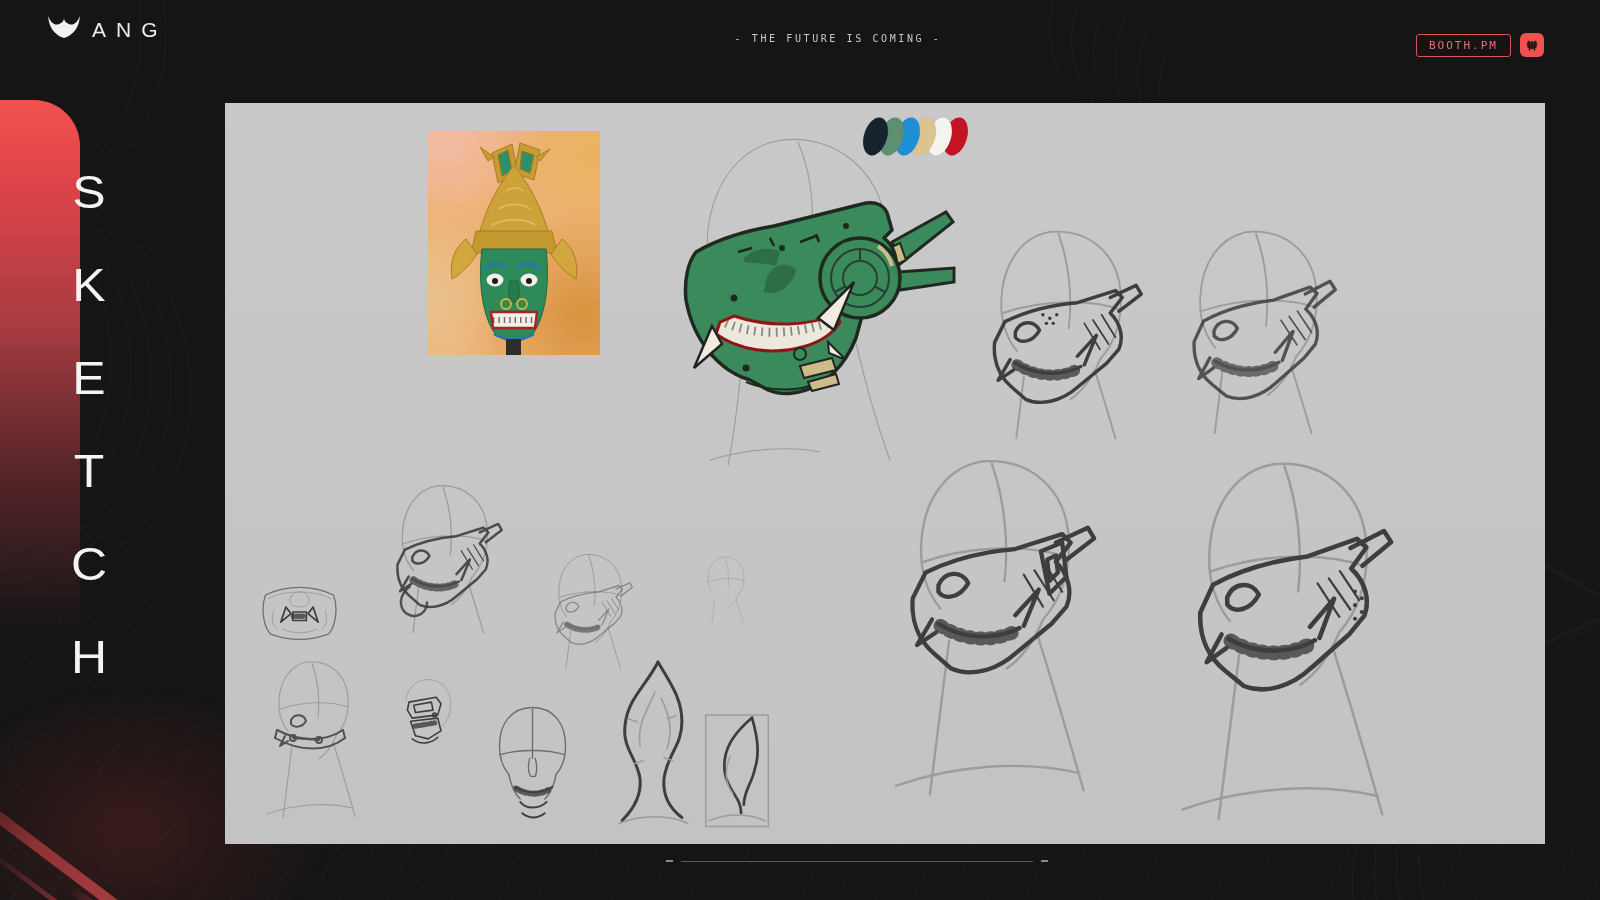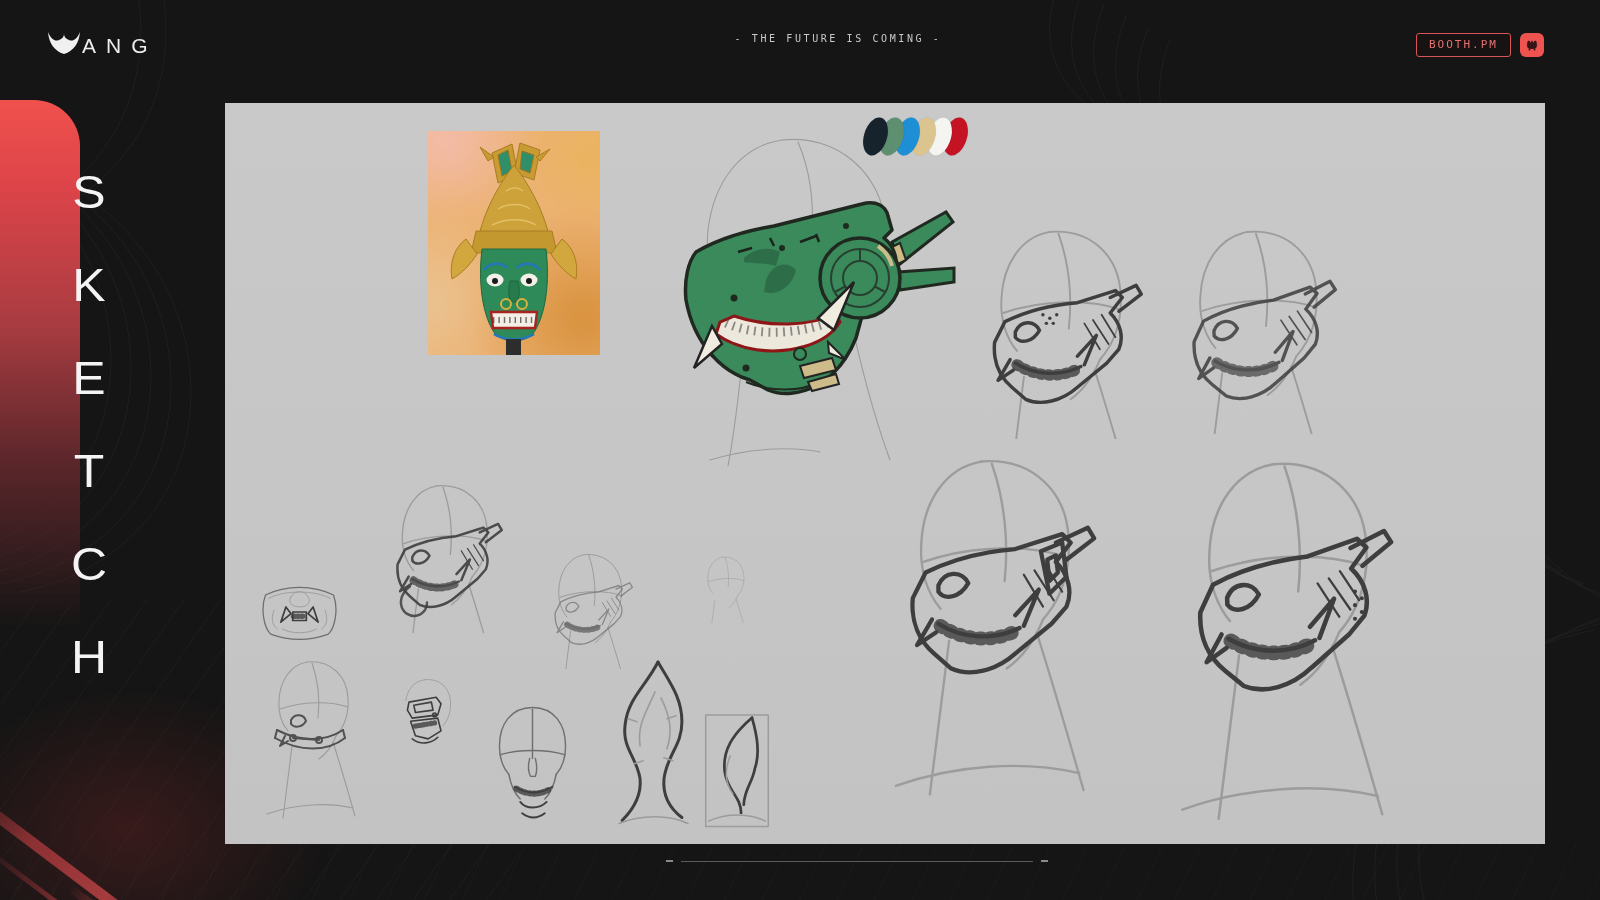--- a/index.html
+++ b/index.html
@@ -16,27 +16,27 @@
     background:radial-gradient(closest-side,rgba(140,40,42,0.30),rgba(140,40,42,0) 72%);}
   .streak{position:absolute;border-radius:3px;transform:rotate(37deg);transform-origin:left center;}
   .streak1{left:-50px;top:775px;width:300px;height:11px;
     background:linear-gradient(90deg,rgba(150,45,45,0),#8d3134 35%,#a53c3e 65%,rgba(150,45,45,0));}
   .streak2{left:-15px;top:846px;width:190px;height:5px;
     background:linear-gradient(90deg,rgba(140,40,40,0),#7c2d30 50%,rgba(140,40,40,0));}
   .streak3{left:70px;top:884px;width:120px;height:8px;
     background:linear-gradient(90deg,rgba(150,45,45,0),#93363a 50%,rgba(150,45,45,0));}
 
   
-  .logo{position:absolute;left:46px;top:30px;display:flex;align-items:center;text-align:center;}
+  .logo{position:absolute;left:46px;top:14px;display:flex;align-items:center;gap:10px;text-align:center;}
   .logo .ang{color:#ededed;font-size:21px;letter-spacing:10px;font-weight:400;
     font-family:"Liberation Sans",sans-serif;padding-top:3px;}
   .tagline{position:absolute;left:838px;top:33px;transform:translateX(-50%);
     color:#c9c9c9;font-family:"DejaVu Sans Mono",monospace;font-size:10px;
     letter-spacing:2.6px;white-space:nowrap;}
-  .booth-wrap{position:absolute;left:1416px;top:33px;display:flex;gap:9px;}
+  .booth-wrap{position:absolute;left:1416px;top:33px;display:flex;align-items:center;gap:9px;}
   .booth-badge{border:1.5px solid #d95456;color:#e87173;border-radius:3px;
     font-family:"DejaVu Sans Mono",monospace;font-size:11px;letter-spacing:2px;
     padding:5px 12px;line-height:1;background:rgba(30,14,14,0.25);cursor:pointer;}
   .booth-icon{width:24px;height:24px;border-radius:6px;background:#ef5350;
     display:flex;align-items:center;justify-content:center;cursor:pointer;}
 
   
   .side-red{position:absolute;left:0;top:100px;width:80px;height:530px;
     border-top-right-radius:46px;
     background:linear-gradient(180deg,#f0514d 0%,#dd4449 16%,#a93c41 42%,#5c272b 68%,rgba(28,17,18,0) 100%);}

